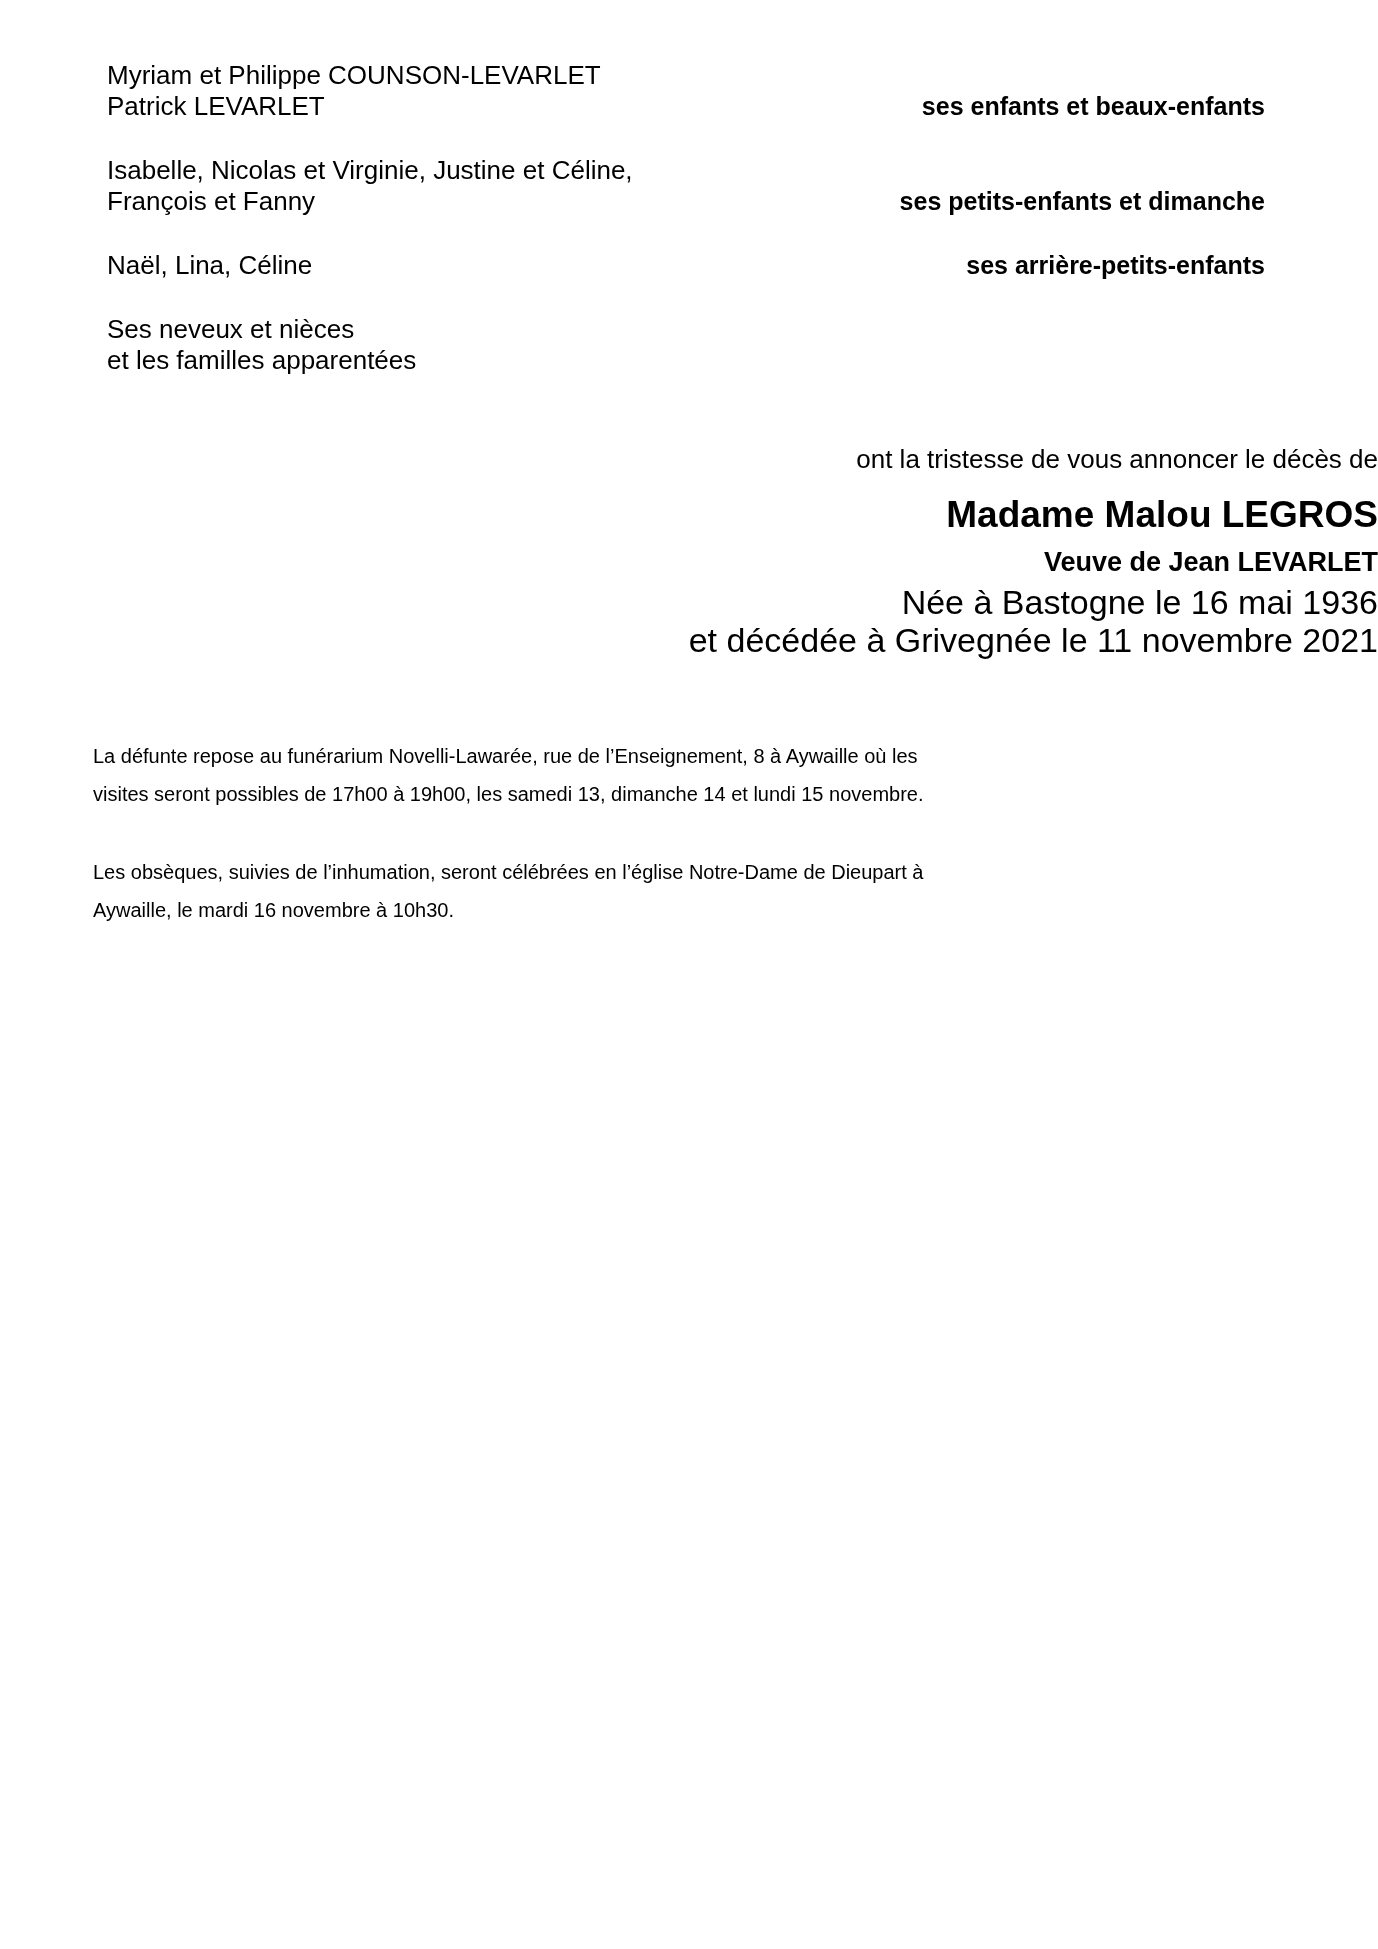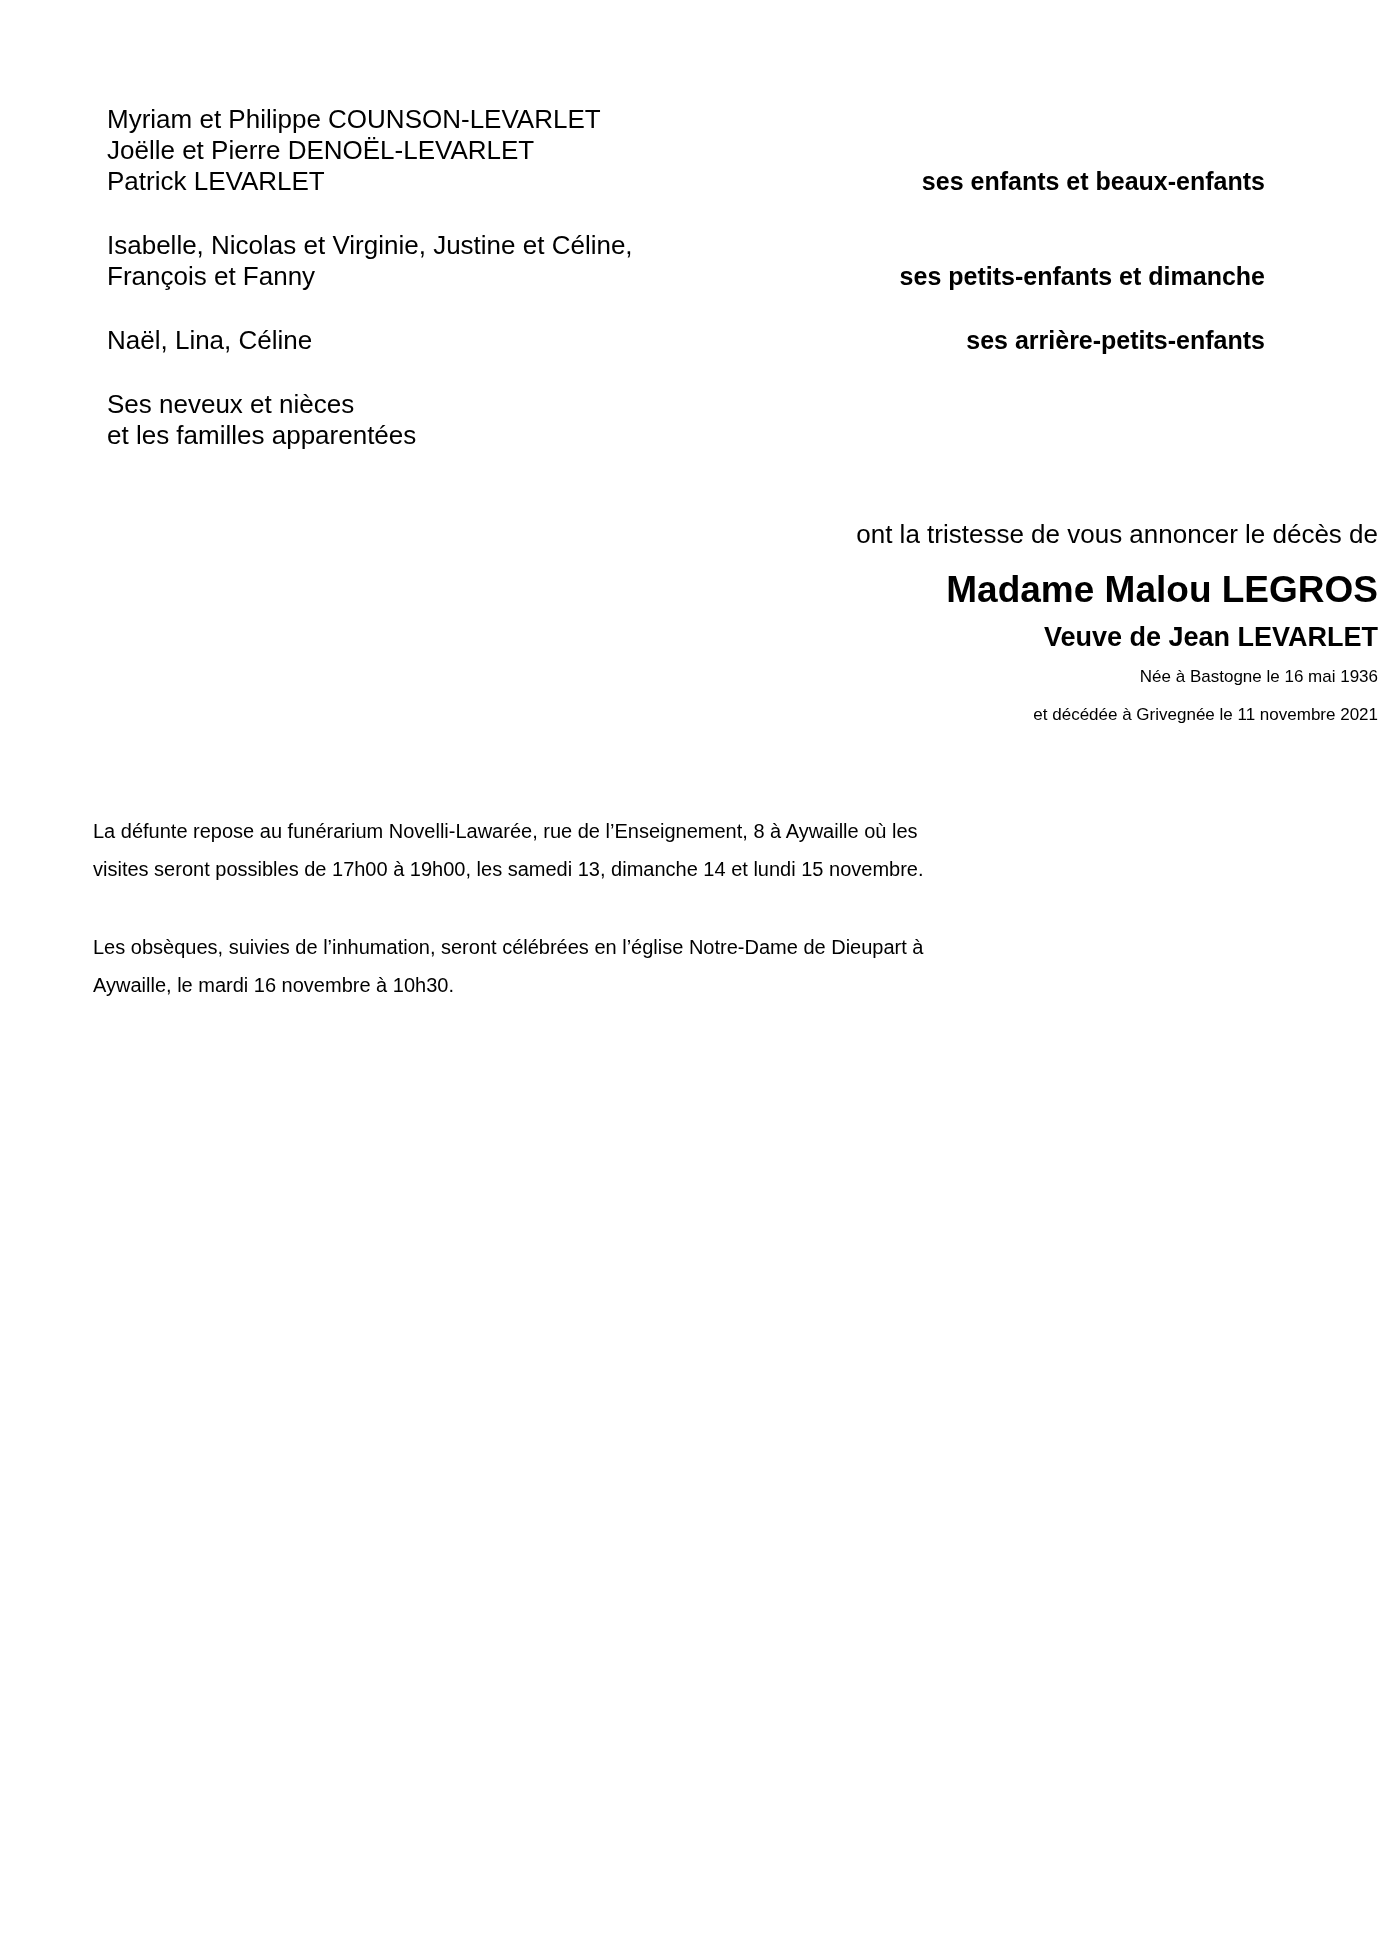--- a/index.html
+++ b/index.html
@@ -12,21 +12,21 @@
     width: 1378px;
     height: 1949px;
     background: #ffffff;
     color: #000000;
     font-family: "Liberation Sans", "DejaVu Sans", sans-serif;
     overflow: hidden;
     box-sizing: border-box;
   }
   .content {
     box-sizing: border-box;
-    padding: 104px 113px 0 93px;
+    padding: 60px 113px 0 93px;
   }
   
   .group {
     display: flex;
     justify-content: space-between;
     align-items: flex-end;
     margin-bottom: 33px;
     padding-left: 14px;
   }
   .names span {
@@ -59,21 +59,21 @@
     line-height: 48px;
     font-weight: 700;
   }
   .widow-line {
     margin-top: 6px;
     font-size: 27px;
     line-height: 34px;
     font-weight: 700;
   }
   .birth-line, .death-line {
-    font-size: 17px;
+    font-size: 34px;
     line-height: 38px;
   }
   .birth-line { margin-top: 4px; }
   
   .paragraph {
     font-size: 20px;
     line-height: 38px;
   }
   .paragraph .pline { display: block; white-space: nowrap; }
   .para-1 { margin-top: 78px; }
@@ -82,21 +82,20 @@
 </style>
 </head>
 <body>
 
 <div class="page">
   <div class="content">
 
     <div class="group">
       <div class="names">
         <span>Myriam et Philippe COUNSON-LEVARLET</span>
-        <span>Joëlle et Pierre DENOËL-LEVARLET</span>
         <span>Patrick LEVARLET</span>
       </div>
       <div class="relation">ses enfants et beaux-enfants</div>
     </div>
 
     <div class="group">
       <div class="names">
         <span>Isabelle, Nicolas et Virginie, Justine et Céline,</span>
         <span>François et Fanny</span>
       </div>

